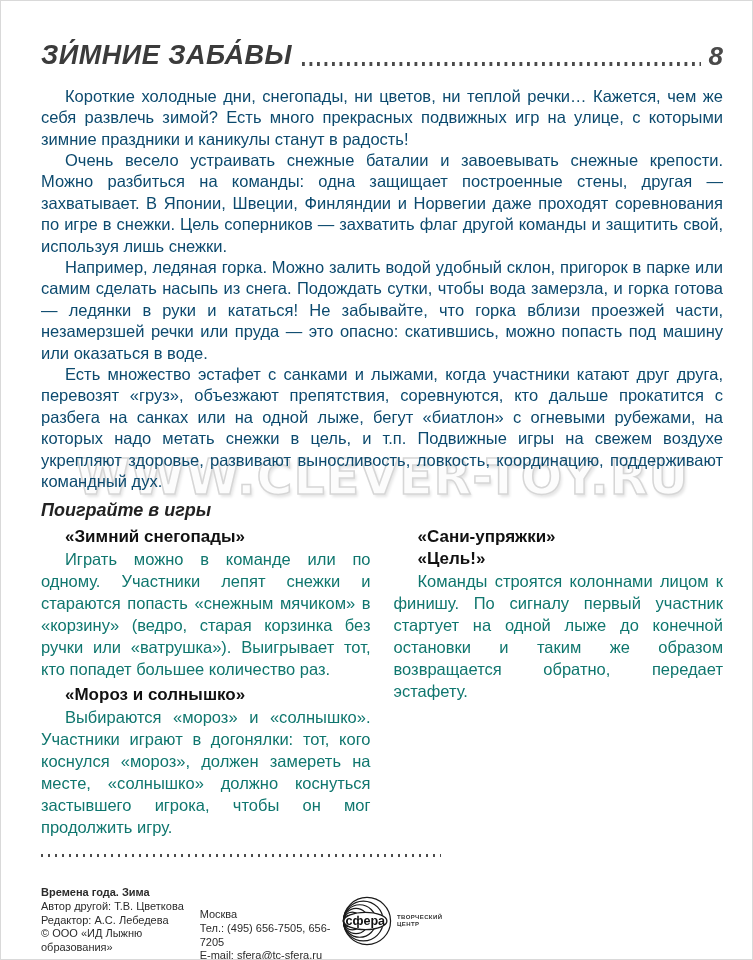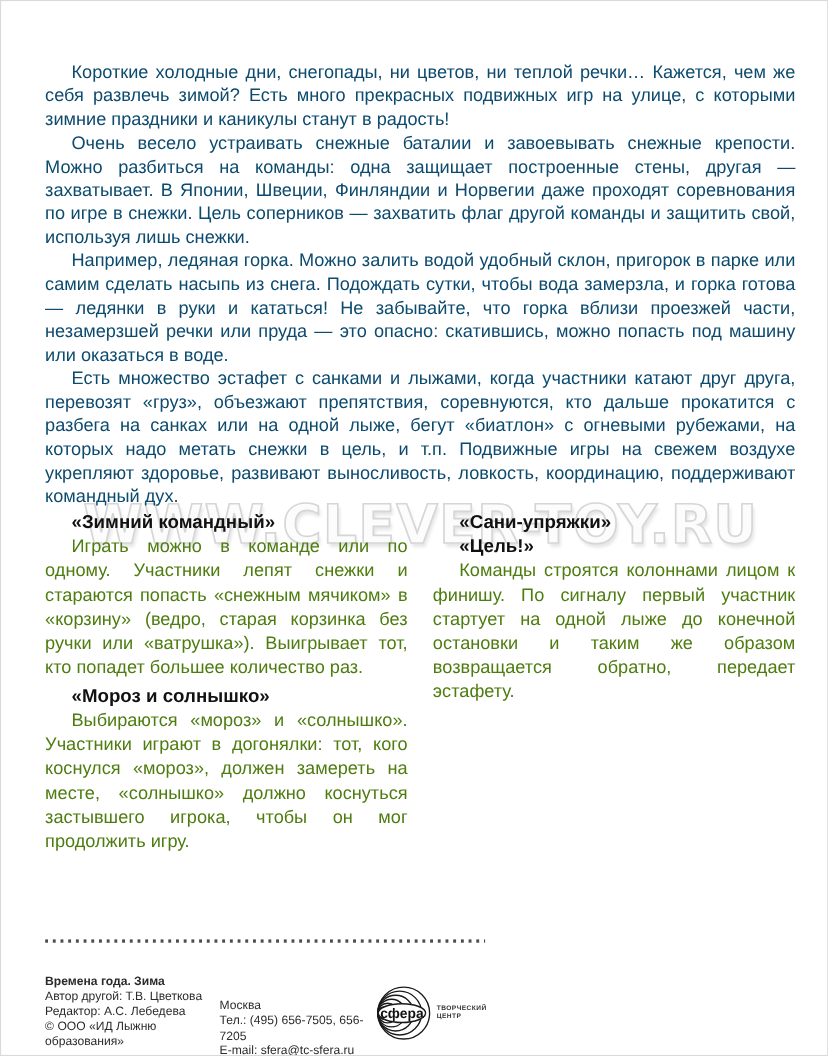--- a/index.html
+++ b/index.html
@@ -86,21 +86,21 @@
     font-weight:bold;
     text-indent:24px;
     color:#111;
   }
   .game-text{
     margin:0;
     font-size:16.5px;
     line-height:22px;
     text-align:justify;
     text-indent:24px;
-    color:#4d7c0f;
+    color:#0f766e;
   }
   .game-text + .game-title{margin-top:5px;}
   
   .colophon{
     position:absolute;
     left:40px;top:853px;
     width:400px;
     z-index:1;
   }
   .dotted-rule{
@@ -129,32 +129,38 @@
 </style>
 </head>
 <body>
 
 <div class="page">
 
   <div class="watermark">WWW.CLEVER-TOY.RU</div>
 
   <div class="content">
 
+    <header class="chapter-header">
+      <span class="chapter-title">ЗИ́МНИЕ ЗАБА́ВЫ</span>
+      <span class="leader-dots"></span>
+      <span class="page-number">8</span>
+    </header>
 
     <section class="intro">
       <p>Короткие холодные дни, снегопады, ни цветов, ни теплой речки… Кажется, чем же себя развлечь зимой? Есть много прекрасных подвижных игр на улице, с которыми зимние праздники и каникулы станут в радость!</p>
       <p>Очень весело устраивать снежные баталии и завоевывать снежные крепости. Можно разбиться на команды: одна защищает построенные стены, другая — захватывает. В Японии, Швеции, Финляндии и Норвегии даже проходят соревнования по игре в снежки. Цель соперников — захватить флаг другой команды и защитить свой, используя лишь снежки.</p>
       <p>Например, ледяная горка. Можно залить водой удобный склон, пригорок в парке или самим сделать насыпь из снега. Подождать сутки, чтобы вода замерзла, и горка готова — ледянки в руки и кататься! Не забывайте, что горка вблизи проезжей части, незамерзшей речки или пруда — это опасно: скатившись, можно попасть под машину или оказаться в воде.</p>
       <p>Есть множество эстафет с санками и лыжами, когда участники катают друг друга, перевозят «груз», объезжают препятствия, соревнуются, кто дальше прокатится с разбега на санках или на одной лыже, бегут «биатлон» с огневыми рубежами, на которых надо метать снежки в цель, и т.п. Подвижные игры на свежем воздухе укрепляют здоровье, развивают выносливость, ловкость, координацию, поддерживают командный дух.</p>
     </section>
 
+    <h2 class="section-heading">Поиграйте в игры</h2>
 
     <div class="columns">
       <div class="col">
-        <h3 class="game-title">«Зимний командный»</h3>
+        <h3 class="game-title">«Зимний снегопады»</h3>
         <p class="game-text">Играть можно в команде или по одному. Участники лепят снежки и стараются попасть «снежным мячиком» в «корзину» (ведро, старая корзинка без ручки или «ватрушка»). Выигрывает тот, кто попадет большее количество раз.</p>
         <h3 class="game-title">«Мороз и солнышко»</h3>
         <p class="game-text">Выбираются «мороз» и «солнышко». Участники играют в догонялки: тот, кого коснулся «мороз», должен замереть на месте, «солнышко» должно коснуться застывшего игрока, чтобы он мог продолжить игру.</p>
       </div>
       <div class="col">
         <h3 class="game-title">«Сани-упряжки»</h3>
         <h3 class="game-title">«Цель!»</h3>
         <p class="game-text">Команды строятся колоннами лицом к финишу. По сигналу первый участник стартует на одной лыже до конечной остановки и таким же образом возвращается обратно, передает эстафету.</p>
       </div>
     </div>

